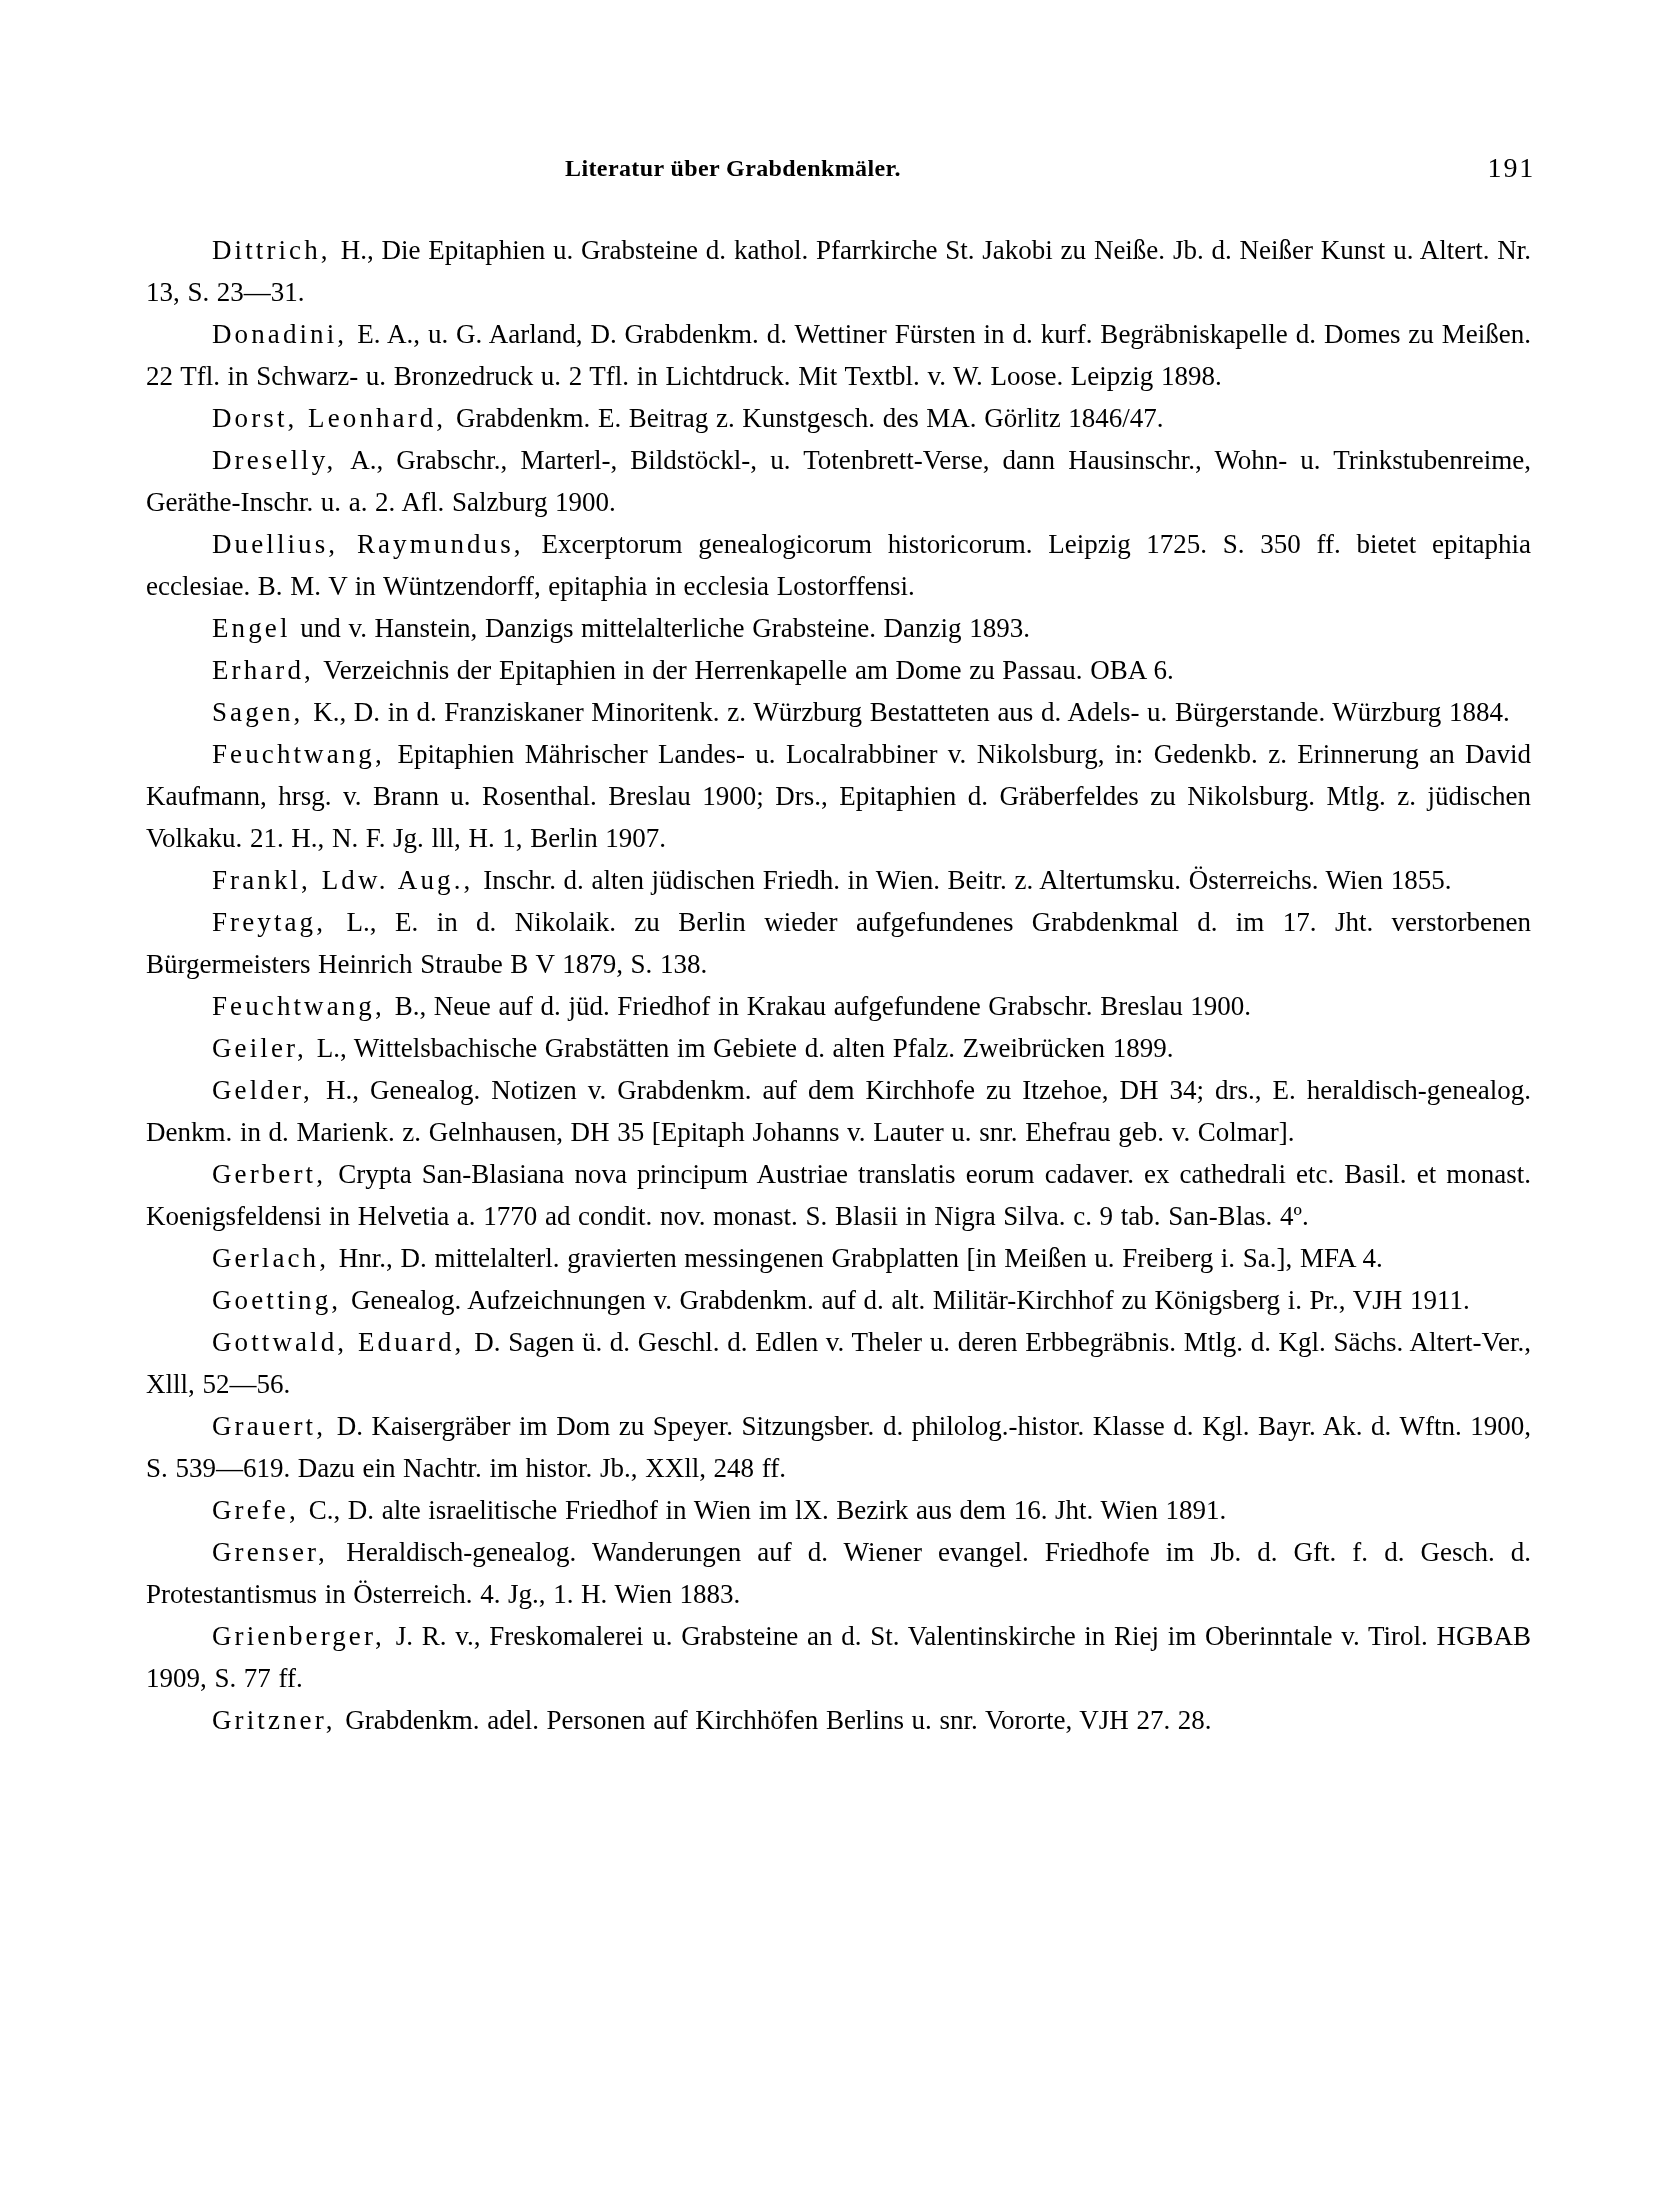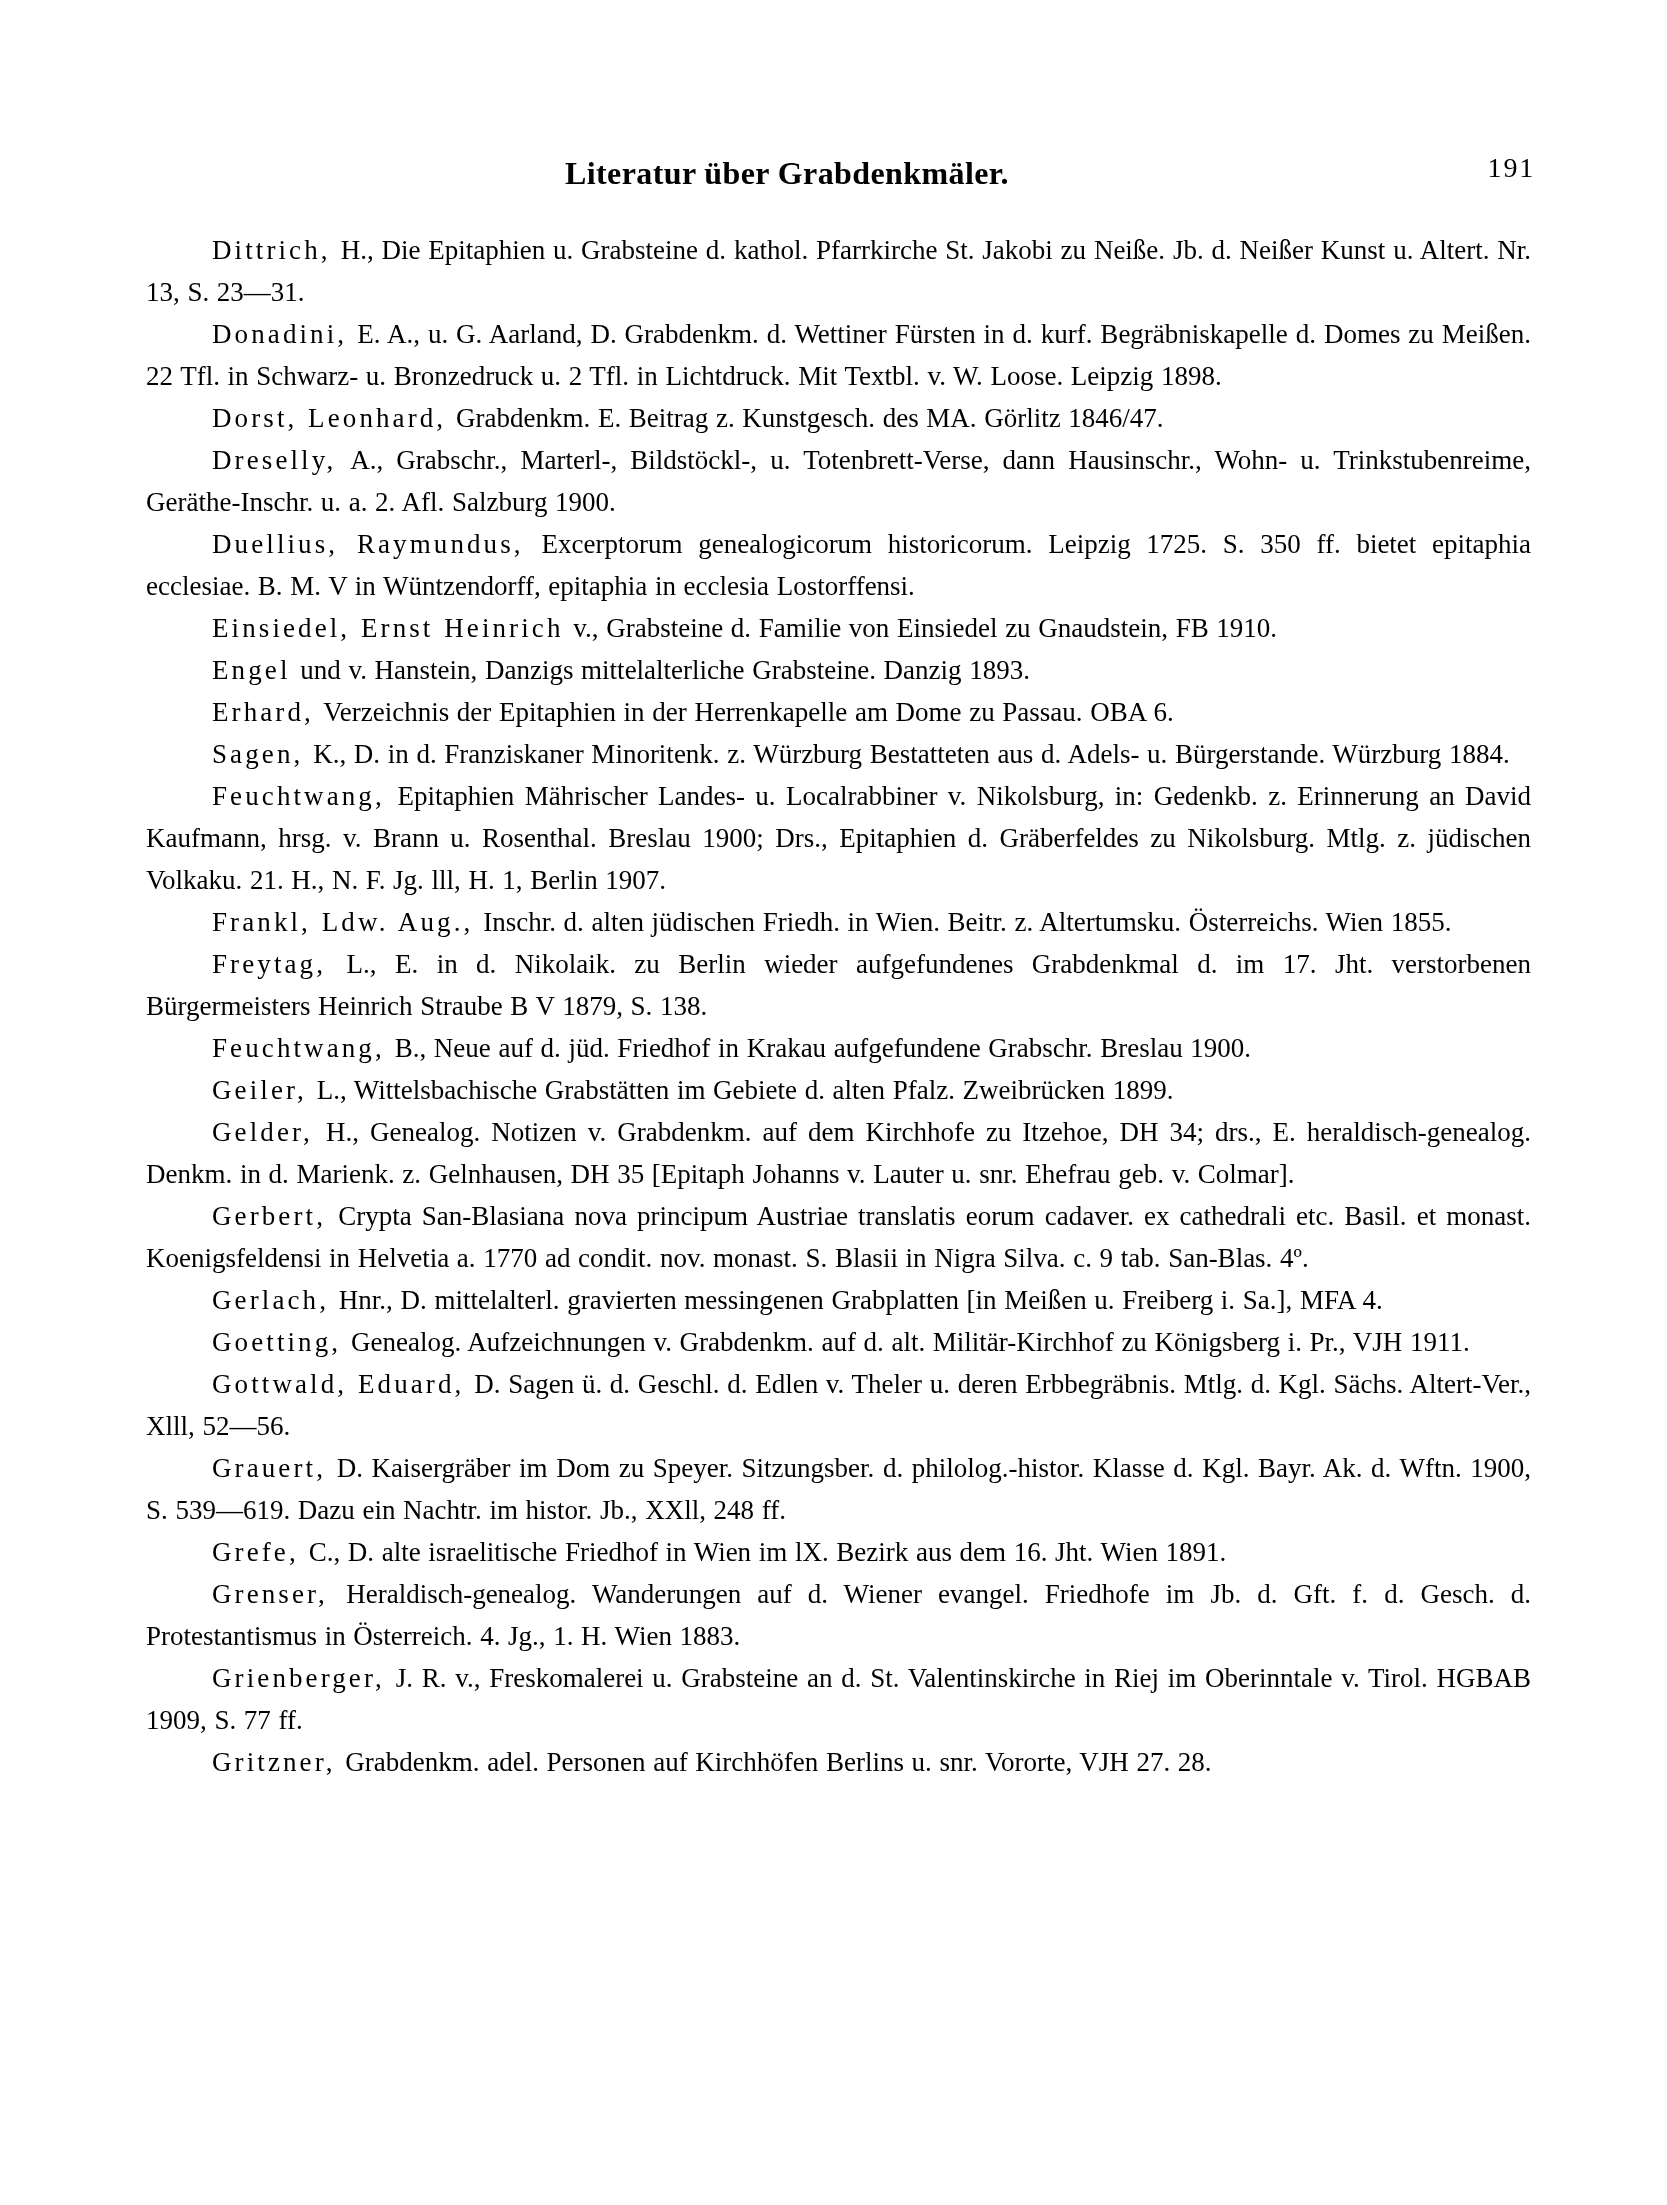--- a/index.html
+++ b/index.html
@@ -24,21 +24,21 @@
     position: absolute;
     left: 146px;
     top: 155px;
     width: 1389px;
     height: 49px;
   }
   #head-title {
     position: absolute;
     left: 419px;
     top: 0;
-    font-size: 32px;
+    font-size: 24px;
     font-weight: bold;
     letter-spacing: 0.4px;
     white-space: nowrap;
   }
   #page-number {
     position: absolute;
     right: 0;
     top: -3.5px;
     font-size: 28px;
     font-weight: normal;
@@ -80,21 +80,20 @@
     <div id="head-title">Literatur über Grabdenkmäler.</div>
     <div id="page-number">191</div>
   </div>
 
   <div id="text-column">
       <p class="entry"><span class="au">Dittrich,</span><span> H., Die Epitaphien u. Grabsteine d. kathol. Pfarrkirche St. Jakobi zu Neiße. Jb. d. Neißer Kunst u. Altert. Nr. 13, S. 23—31.</span></p>
       <p class="entry"><span class="au">Donadini,</span><span> E. A., u. G. Aarland, D. Grabdenkm. d. Wettiner Fürsten in d. kurf. Begräbniskapelle d. Domes zu Meißen. 22 Tfl. in Schwarz- u. Bronzedruck u. 2 Tfl. in Lichtdruck. Mit Textbl. v. W. Loose. Leipzig 1898.</span></p>
       <p class="entry"><span class="au">Dorst, Leonhard,</span><span> Grabdenkm. E. Beitrag z. Kunstgesch. des MA. Görlitz 1846/47.</span></p>
       <p class="entry"><span class="au">Dreselly,</span><span> A., Grabschr., Marterl-, Bildstöckl-, u. Totenbrett-Verse, dann Hausinschr., Wohn- u. Trinkstubenreime, Geräthe-Inschr. u. a. 2. Afl. Salzburg 1900.</span></p>
       <p class="entry"><span class="au">Duellius, Raymundus,</span><span> Excerptorum genealogicorum historicorum. Leipzig 1725. S. 350 ff. bietet epitaphia ecclesiae. B. M. V in Wüntzendorff, epitaphia in ecclesia Lostorffensi.</span></p>
-      <p class="entry"><span class="au">Einsiedel, Ernst Heinrich</span><span> v., Grabsteine d. Familie von Einsiedel zu Gnaudstein, FB 1910.</span></p>
       <p class="entry"><span class="au">Engel</span><span> und v. Hanstein, Danzigs mittelalterliche Grabsteine. Danzig 1893.</span></p>
       <p class="entry"><span class="au">Erhard,</span><span> Verzeichnis der Epitaphien in der Herrenkapelle am Dome zu Passau. OBA 6.</span></p>
       <p class="entry"><span class="au">Sagen,</span><span> K., D. in d. Franziskaner Minoritenk. z. Würzburg Bestatteten aus d. Adels- u. Bürgerstande. Würzburg 1884.</span></p>
       <p class="entry"><span class="au">Feuchtwang,</span><span> Epitaphien Mährischer Landes- u. Localrabbiner v. Nikolsburg, in: Gedenkb. z. Erinnerung an David Kaufmann, hrsg. v. Brann u. Rosenthal. Breslau 1900; Drs., Epitaphien d. Gräberfeldes zu Nikolsburg. Mtlg. z. jüdischen Volkaku. 21. H., N. F. Jg. lll, H. 1, Berlin 1907.</span></p>
       <p class="entry"><span class="au">Frankl, Ldw. Aug.,</span><span> Inschr. d. alten jüdischen Friedh. in Wien. Beitr. z. Altertumsku. Österreichs. Wien 1855.</span></p>
       <p class="entry"><span class="au">Freytag,</span><span> L., E. in d. Nikolaik. zu Berlin wieder aufgefundenes Grabdenkmal d. im 17. Jht. verstorbenen Bürgermeisters Heinrich Straube B V 1879, S. 138.</span></p>
       <p class="entry"><span class="au">Feuchtwang,</span><span> B., Neue auf d. jüd. Friedhof in Krakau aufgefundene Grabschr. Breslau 1900.</span></p>
       <p class="entry"><span class="au">Geiler,</span><span> L., Wittelsbachische Grabstätten im Gebiete d. alten Pfalz. Zweibrücken 1899.</span></p>
       <p class="entry"><span class="au">Gelder,</span><span> H., Genealog. Notizen v. Grabdenkm. auf dem Kirchhofe zu Itzehoe, DH 34; drs., E. heraldisch-genealog. Denkm. in d. Marienk. z. Gelnhausen, DH 35 [Epitaph Johanns v. Lauter u. snr. Ehefrau geb. v. Colmar].</span></p>
       <p class="entry"><span class="au">Gerbert,</span><span> Crypta San-Blasiana nova principum Austriae translatis eorum cadaver. ex cathedrali etc. Basil. et monast. Koenigsfeldensi in Helvetia a. 1770 ad condit. nov. monast. S. Blasii in Nigra Silva. c. 9 tab. San-Blas. 4º.</span></p>

